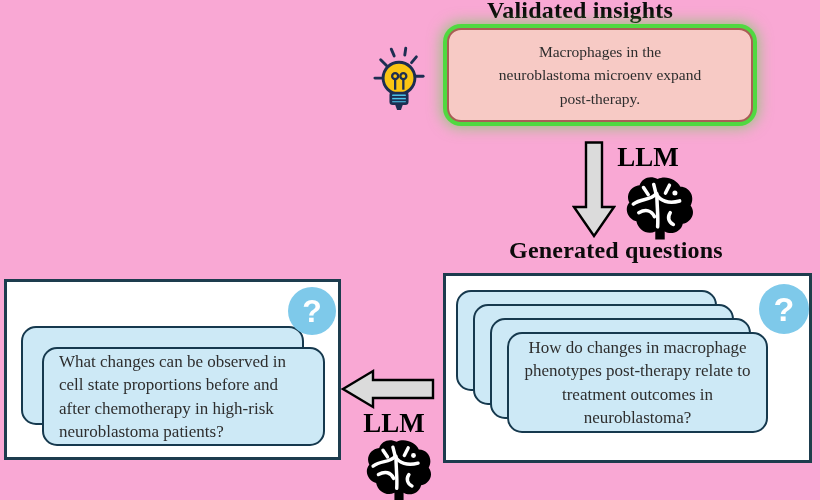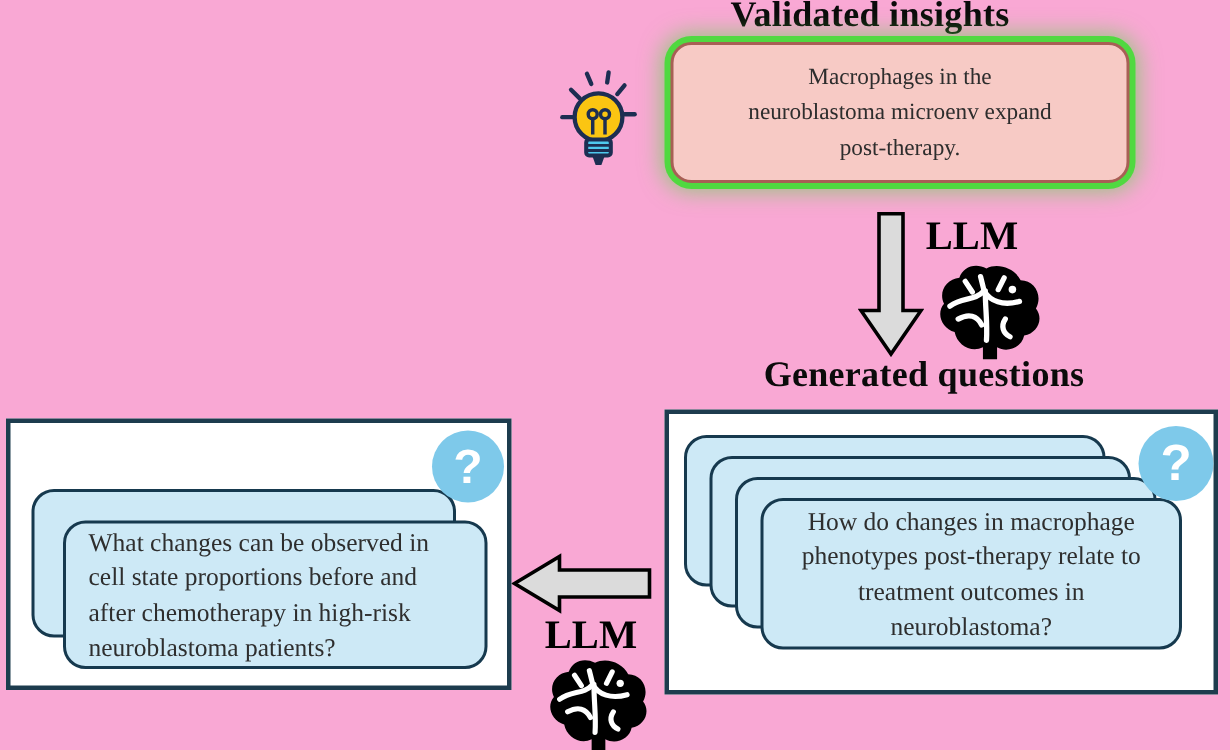--- a/index.html
+++ b/index.html
@@ -30,21 +30,21 @@
     box-sizing:border-box;background:#fff;
     border:3px solid var(--box-border,#1d3c4e);
   }
   .generated-box{left:443px;top:273px;width:369px;height:190px;}
   .filtered-box{left:4px;top:279px;width:337px;height:181px;}
   .qcard{
     position:absolute;box-sizing:border-box;border-radius:15px;
     background:var(--card-fill,#cde9f6);
     border:2.5px solid var(--card-border,#16394e);
   }
-  .gcard{width:281px;height:101px;}
+  .gcard{width:261px;height:101px;}
   .fcard{width:283px;height:99px;}
   .g0{left:10px;top:14px;z-index:1;}
   .g1{left:27px;top:28px;z-index:2;}
   .g2{left:44px;top:42px;z-index:3;}
   .gfront{left:61px;top:56px;z-index:4;display:flex;align-items:center;justify-content:center;}
   .f0{left:14px;top:44px;z-index:1;}
   .ffront{left:35px;top:65px;z-index:2;display:flex;align-items:center;font-family:Liberation Serif, serif;}
   .qtext{font-size:17px;line-height:1.36;color:#2e2e2e;}
   .qtext.center{text-align:center;padding:4px 13px;}
   .qtext.left{text-align:left;padding:4px 12px 4px 15px;}

